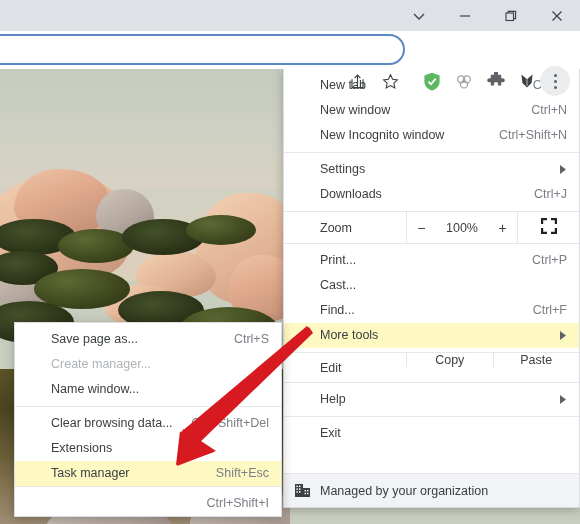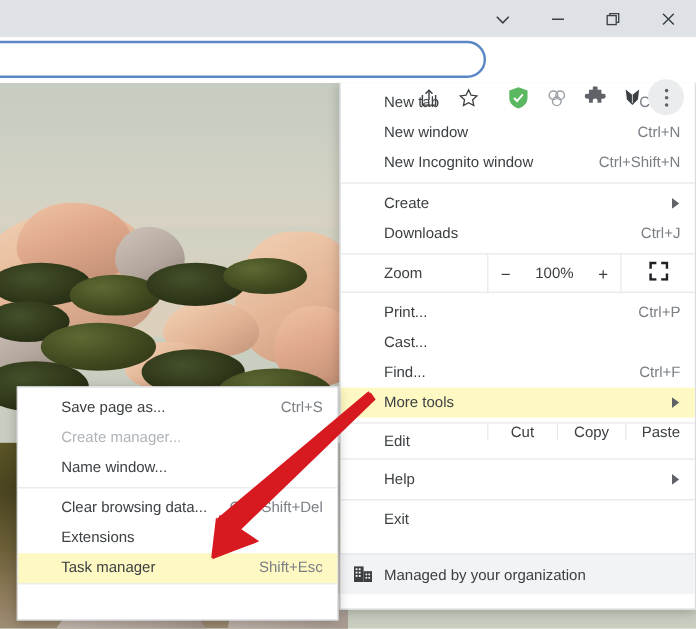--- a/index.html
+++ b/index.html
@@ -151,21 +151,21 @@
     border-top: 1px solid #e4e6e9; border-bottom: 1px solid #e4e6e9;
   }
   #editrow .elabel { width: 122px; padding-left: 36px; line-height: 31px; }
   #editrow .ebtn {
     flex: 1; display: flex; align-items: center; justify-content: center;
     border-left: 1px solid #e4e6e9; font-size: 12.5px;
   }
 
   
   #managed {
-    position: absolute; left: 0; bottom: 12px; width: 100%; height: 34px;
+    position: absolute; left: 0; bottom: 0; width: 100%; height: 34px;
     background: #f1f3f4; border-top: 1px solid #e4e6e9;
     display: flex; align-items: center;
   }
   #managed .mg-icon { width: 36px; display: flex; justify-content: center; align-items: center; }
   #managed .mg-text { font-size: 12.5px; color: #3c4043; padding-left: 0px; }
 
   
   #submenu {
     position: absolute; left: 14px; top: 322px; width: 268px; height: 195px;
     background: #ffffff;
@@ -242,21 +242,21 @@
       <span class="accel">Ctrl+N</span>
     </div>
     <div class="mi">
       <span>New Incognito window</span>
       <span class="accel">Ctrl+Shift+N</span>
     </div>
 
     <div class="sep"></div>
 
     <div class="mi">
-      <span>Create</span>
+      <span>Settings</span>
       <span class="caret">
         <svg width="7" height="9" viewBox="0 0 7 9">
             <path d="M0 0 L6 4.5 L0 9 Z" fill="#5f6368"></path>
           </svg>
       </span>
     </div>
     <div class="mi">
       <span>Downloads</span>
       <span class="accel">Ctrl+J</span>
     </div>
@@ -302,21 +302,20 @@
         <svg width="7" height="9" viewBox="0 0 7 9">
             <path d="M0 0 L6 4.5 L0 9 Z" fill="#5f6368"></path>
           </svg>
       </span>
     </div>
 
     <div class="pad4"></div>
 
     <div id="editrow">
       <div class="elabel">Edit</div>
-      <div class="ebtn">Cut</div>
       <div class="ebtn">Copy</div>
       <div class="ebtn">Paste</div>
     </div>
 
     <div class="pad4"></div>
 
     <div class="mi">
       <span>Help</span>
       <span class="caret">
         <svg width="7" height="9" viewBox="0 0 7 9">
@@ -377,20 +376,21 @@
     </div>
     <div class="mi hl">
       <span>Task manager</span>
       <span class="accel">Shift+Esc</span>
     </div>
 
     <div class="sepf"></div>
     <div class="pad4"></div>
 
     <div class="mi">
+      <span class="accel">Ctrl+Shift+I</span>
     </div>
   </div>
 
   <div id="titlebar">
     <div class="winbtn" id="btn-tabsearch">
       <span>
         <svg width="14" height="14" viewBox="0 0 14 14">
           <path d="M2 5 L7 10 L12 5" stroke="#3c4043" stroke-width="1.3" fill="none"></path>
         </svg>
       </span>

